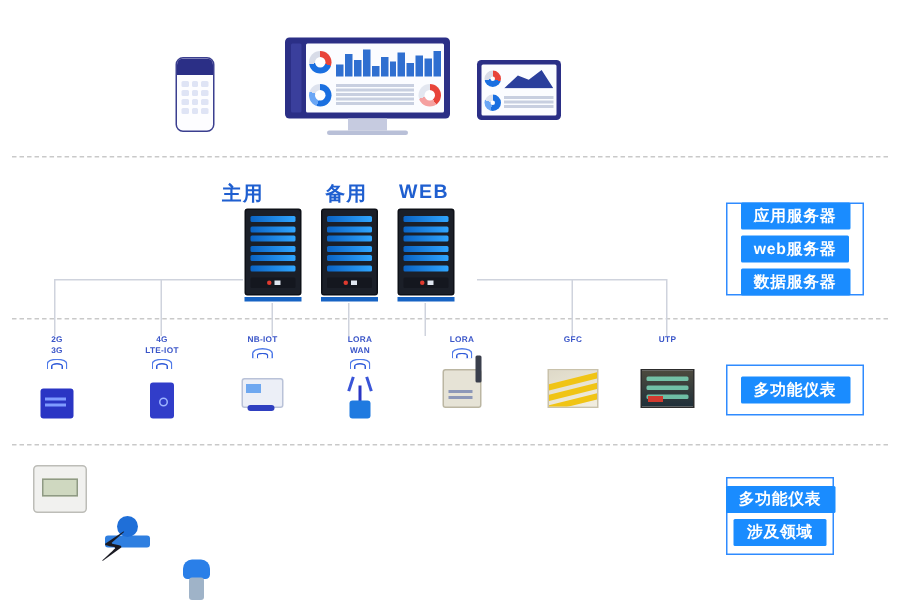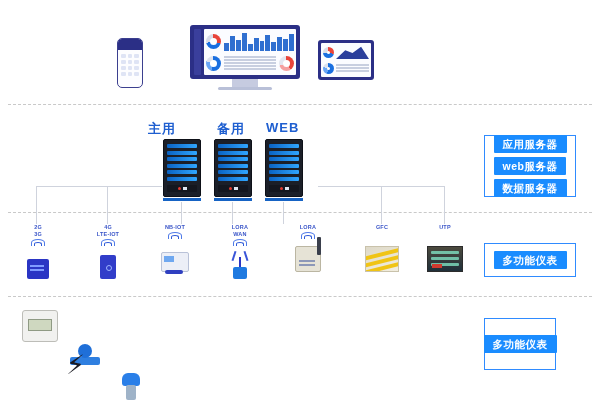--- a/index.html
+++ b/index.html
@@ -397,15 +397,16 @@
   </div>
 
   <div class="inst meter1" style="left:22px;top:310px"></div>
   <div class="inst flow" style="left:68px;top:310px"></div>
   <div class="inst ptx" style="left:114px;top:310px"></div>
 
   <div class="dom bolt" style="left:66px;top:352px">⚡</div>
 
   <div class="side-box" style="left:484px;top:318px;width:72px;height:52px">
     <div class="side-pill">多功能仪表</div>
+    <div class="side-pill">涉及领域</div>
   </div>
 
 </div>
 
 </body></html>

